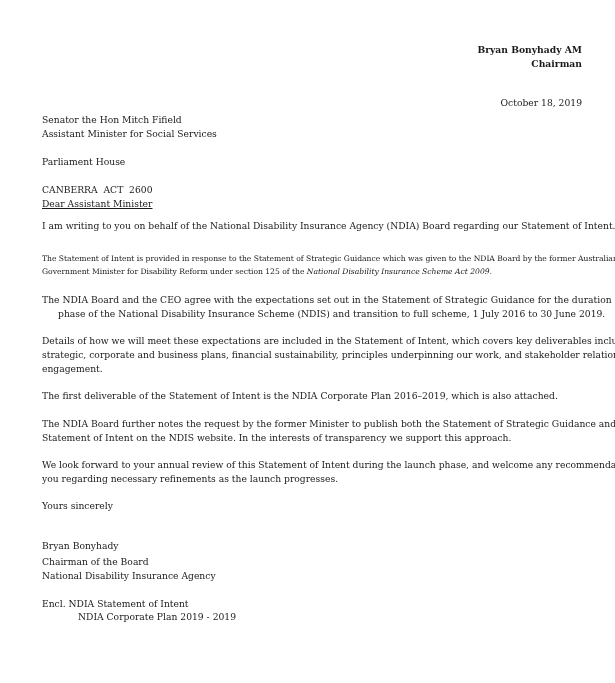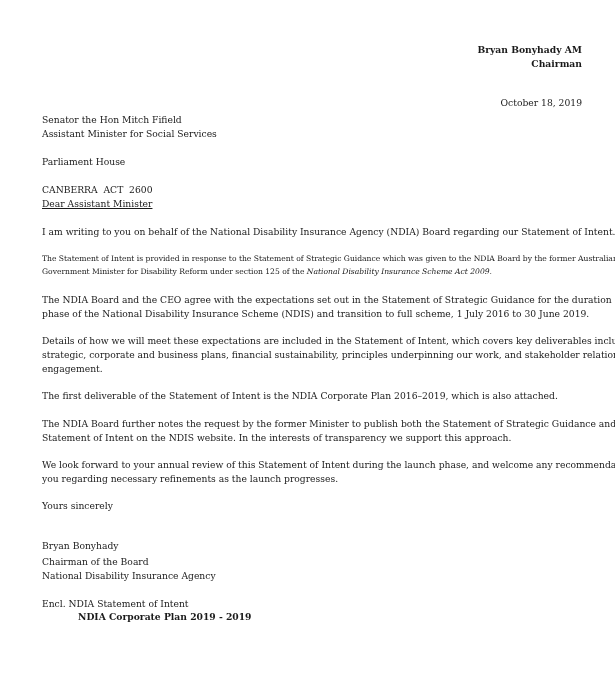--- a/index.html
+++ b/index.html
@@ -27,30 +27,30 @@
 
   <div class="letter">
 
     <div class="abs line" style="top:113px;">Senator the Hon Mitch Fifield</div>
     <div class="abs line" style="top:127px;">Assistant Minister for Social Services</div>
     <div class="abs line" style="top:155px;">Parliament House</div>
     <div class="abs line" style="top: 183px; white-space: pre;">CANBERRA  ACT  2600</div>
 
     <div class="abs line" style="top:197px;text-decoration:underline;">Dear Assistant Minister</div>
 
-    <div class="abs line" style="top:225px;">I am writing to you on behalf of the National Disability Insurance Agency (NDIA) Board regarding our Statement of Intent.</div>
+    <div class="abs line" style="top:219px;">I am writing to you on behalf of the National Disability Insurance Agency (NDIA) Board regarding our Statement of Intent.</div>
 
     <div>
       <div class="abs small" style="top:252px;">The Statement of Intent is provided in response to the Statement of Strategic Guidance which was given to the NDIA Board by the former Australian</div>
       <div class="abs small" style="top:265px;"><span>Government Minister for Disability Reform under section 125 of the </span><em>National Disability Insurance Scheme Act 2009</em><span>.</span></div>
     </div>
 
     <div>
       <div class="abs line" style="top:293px;">The NDIA Board and the CEO agree with the expectations set out in the Statement of Strategic Guidance for the duration of the launch</div>
-      <div class="abs line" style="top:307px;">phase of the National Disability Insurance Scheme (NDIS) and transition to full scheme, 1 July 2016 to 30 June 2019.</div>
+      <div class="abs line" style="top:307px;margin-left:16px;">phase of the National Disability Insurance Scheme (NDIS) and transition to full scheme, 1 July 2016 to 30 June 2019.</div>
     </div>
 
     <div>
       <div class="abs line" style="top:334px;">Details of how we will meet these expectations are included in the Statement of Intent, which covers key deliverables including</div>
       <div class="abs line" style="top:348px;">strategic, corporate and business plans, financial sustainability, principles underpinning our work, and stakeholder relationships and</div>
       <div class="abs line" style="top:362px;">engagement.</div>
     </div>
 
     <div class="abs line" style="top:389px;">The first deliverable of the Statement of Intent is the NDIA Corporate Plan 2016–2019, which is also attached.</div>
 
@@ -63,15 +63,15 @@
       <div class="abs line" style="top:458px;">We look forward to your annual review of this Statement of Intent during the launch phase, and welcome any recommendations from</div>
       <div class="abs line" style="top:472px;">you regarding necessary refinements as the launch progresses.</div>
     </div>
 
     <div class="abs line" style="top:499px;">Yours sincerely</div>
     <div class="abs line" style="top:527px;margin-top:12px;">Bryan Bonyhady</div>
     <div class="abs line" style="top:555px;">Chairman of the Board</div>
     <div class="abs line" style="top:569px;">National Disability Insurance Agency</div>
 
     <div class="abs line" style="top:597px;">Encl. NDIA Statement of Intent</div>
-    <div class="abs line" style="top:610px; left:36px;font-weight:bold;">NDIA Corporate Plan 2019 - 2019</div>
+    <div class="abs line" style="top:610px; left:36px;">NDIA Corporate Plan 2019 - 2019</div>
   </div>
 </div>
 
 </body></html>

